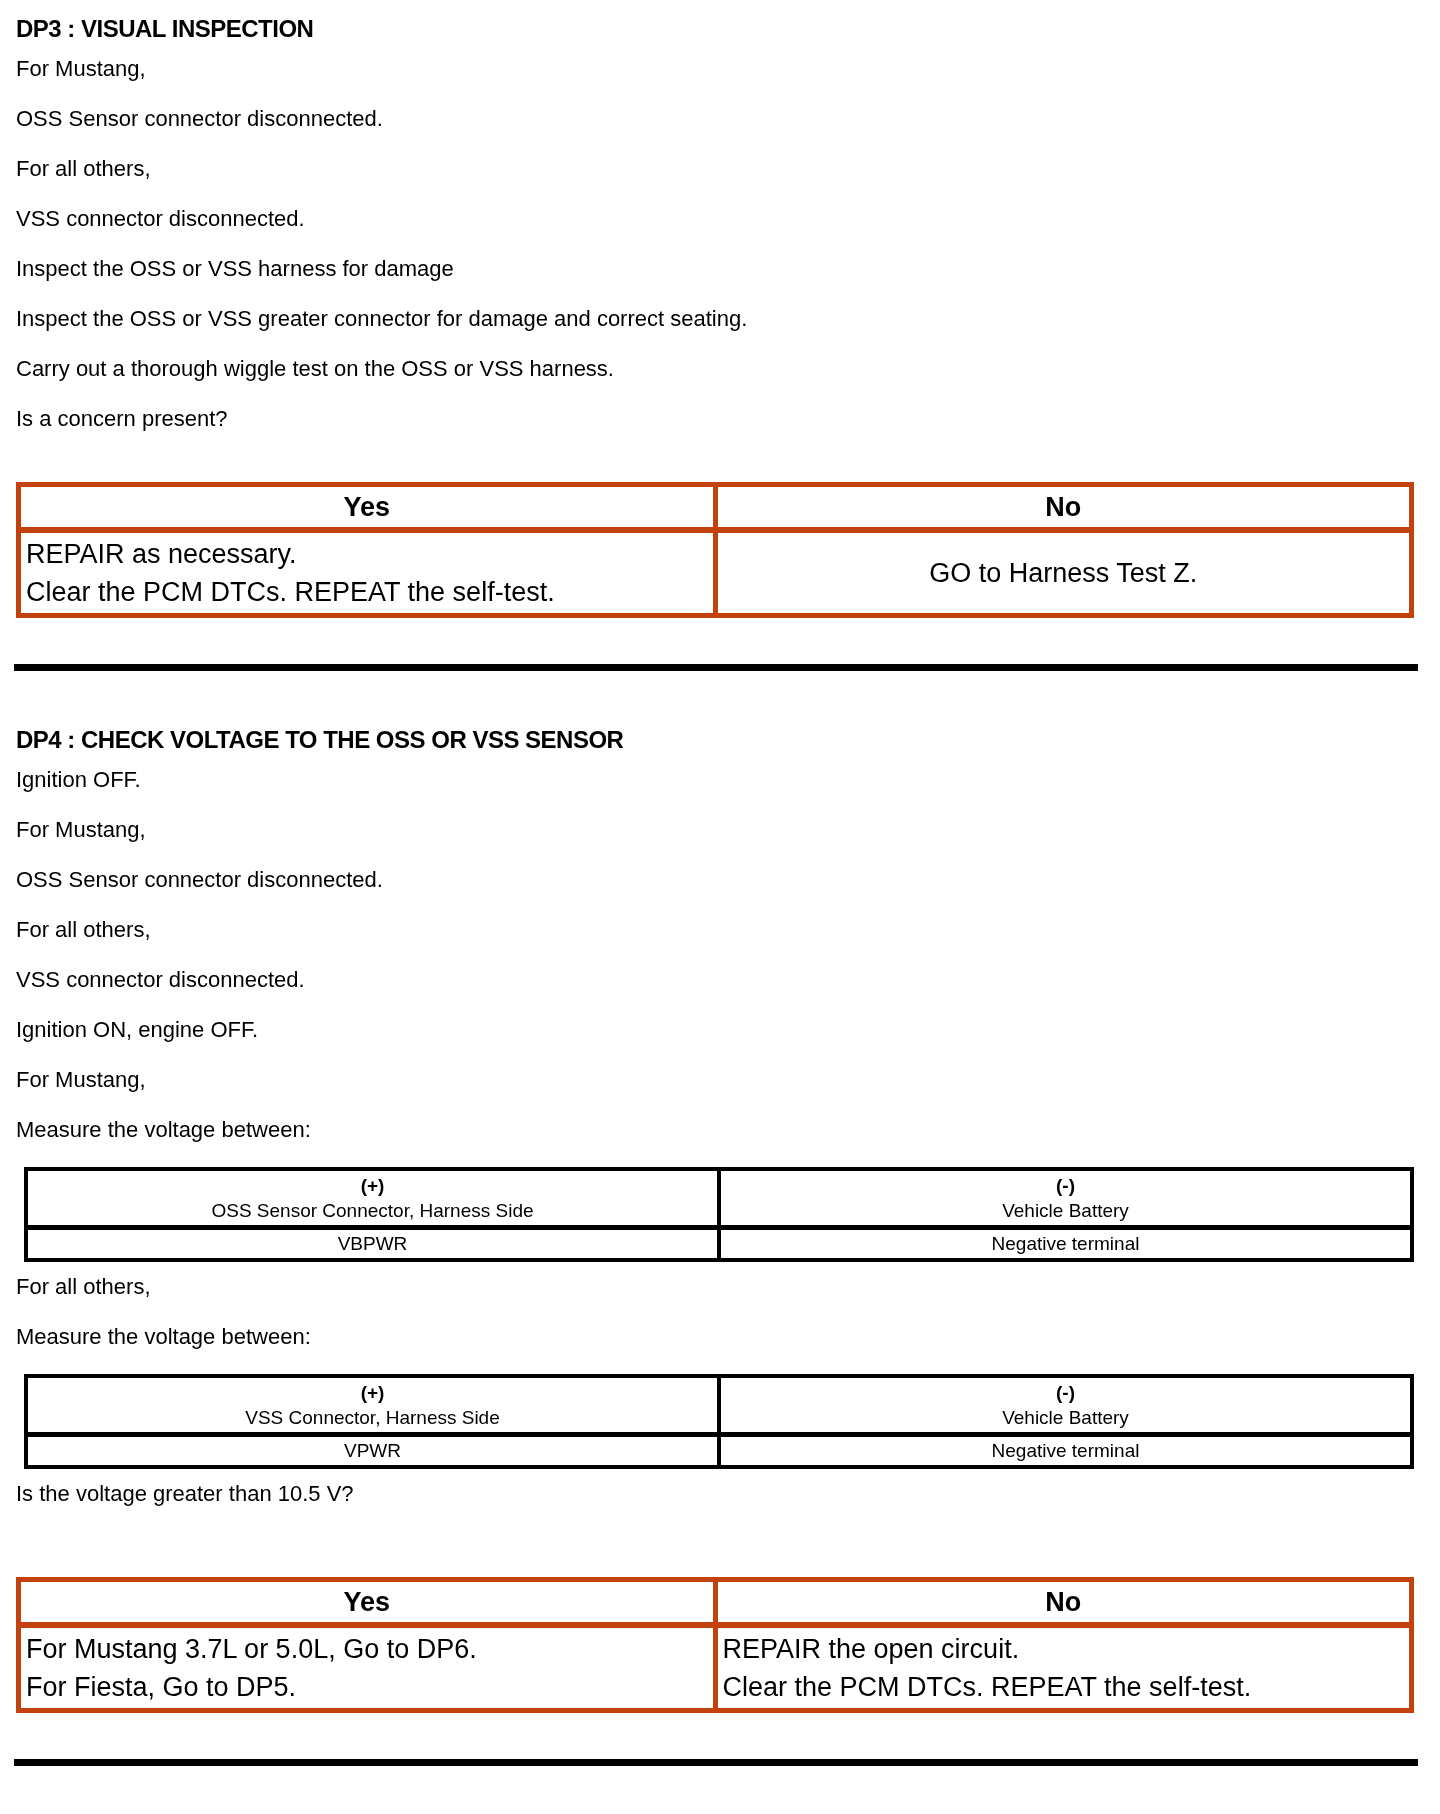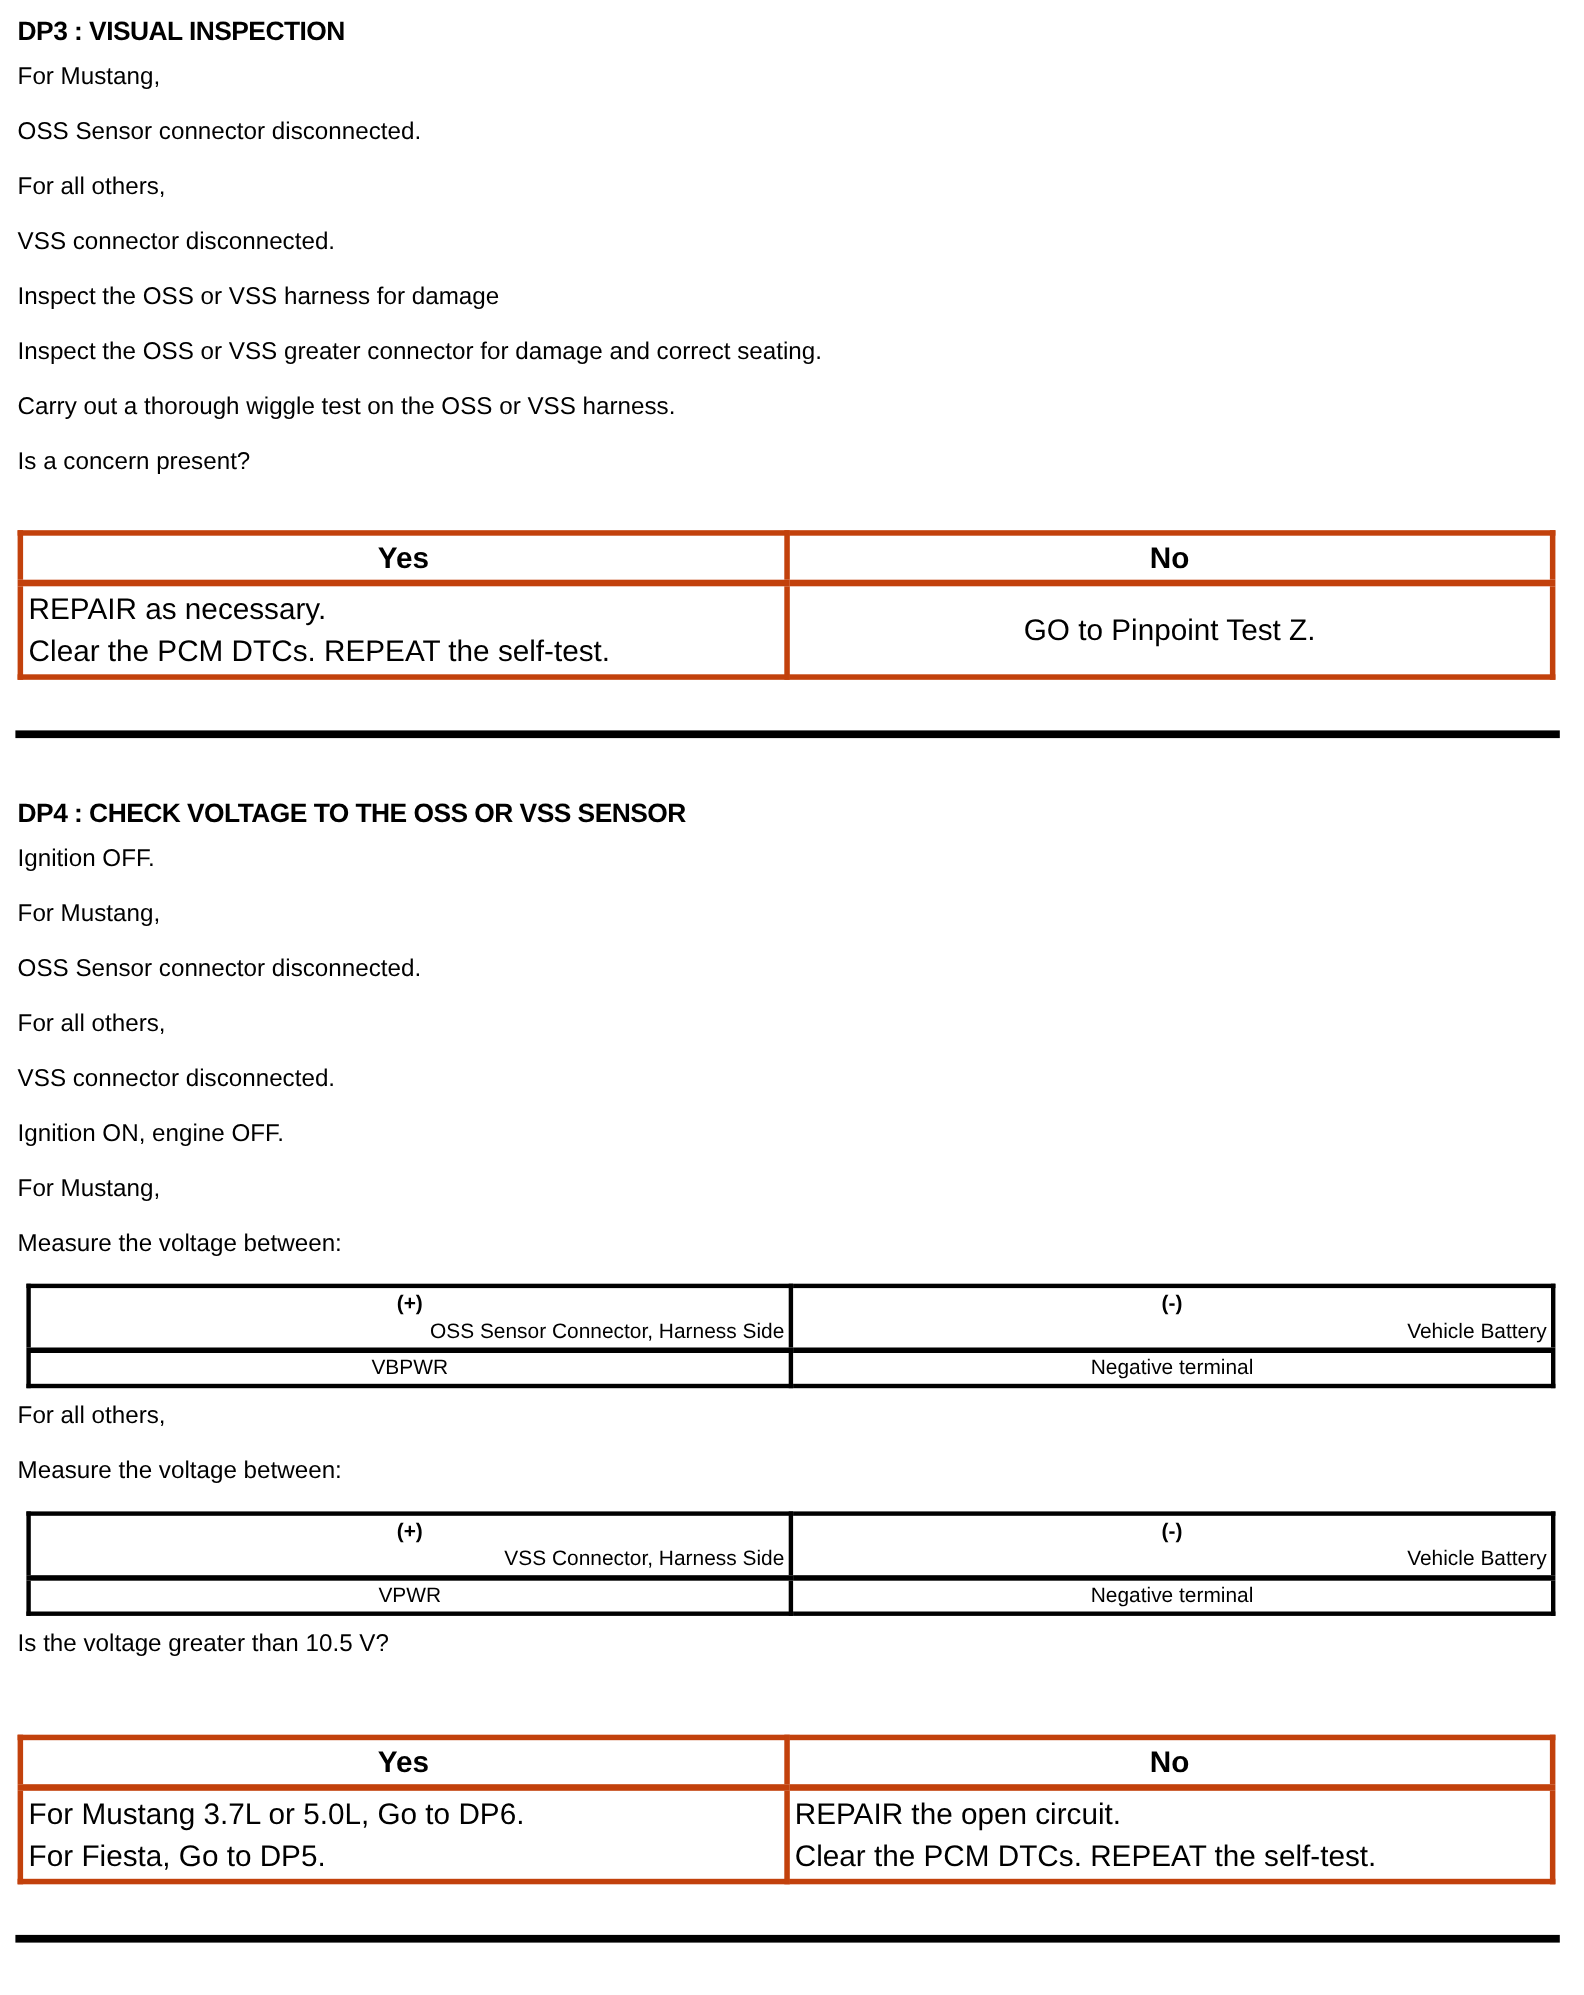--- a/index.html
+++ b/index.html
@@ -73,21 +73,21 @@
   }
   table.measure th, table.measure td {
     border: 4px solid #000;
     font-size: 19px;
     text-align: center;
     vertical-align: middle;
     padding: 2px 4px;
   }
   table.measure th { font-weight: normal; border-bottom-width: 5px; }
   .m-sym  { display: block; font-weight: bold; line-height: 25px; }
-  .m-name { display: block; line-height: 25px; text-align: right; }
+  .m-name { display: block; line-height: 25px; }
   table.measure td { height: 24px; line-height: 24px; }
 
   
   .section-divider {
     height: 7px;
     background: #000;
     border: none;
     margin: 0;
     margin-left: -2px;
     width: calc(100% + 6px);
@@ -118,21 +118,21 @@
         <tr>
       <th>Yes</th>
       <th>No</th>
     </tr>
     <tr>
       <td>
         <div class="cell-line">REPAIR as necessary.</div>
         <div class="cell-line">Clear the PCM DTCs. REPEAT the self-test.</div>
       </td>
       <td class="center">
-        <div class="cell-line">GO to Pinpoint Test Z.</div>
+        <div class="cell-line">GO to Harness Test Z.</div>
       </td>
     </tr>
   </tbody>
     </table>
 </section>
 
 <div class="section-divider divider-1"></div>
 
 <section>
   <h1 class="dp-heading second">DP4 : CHECK VOLTAGE TO THE OSS OR VSS SENSOR</h1>

